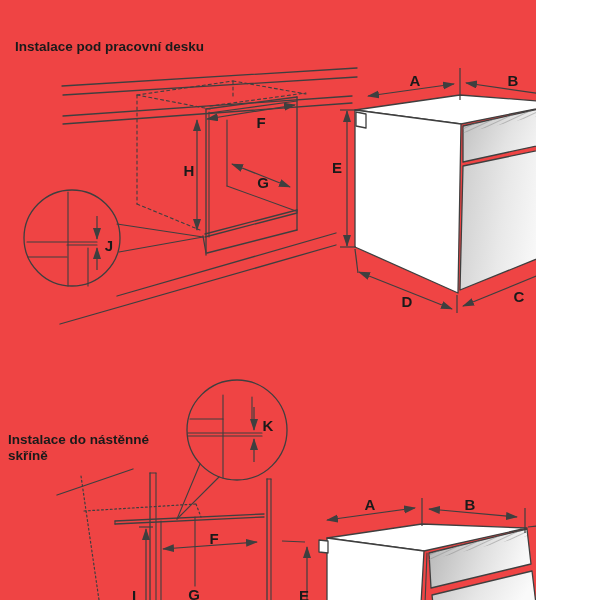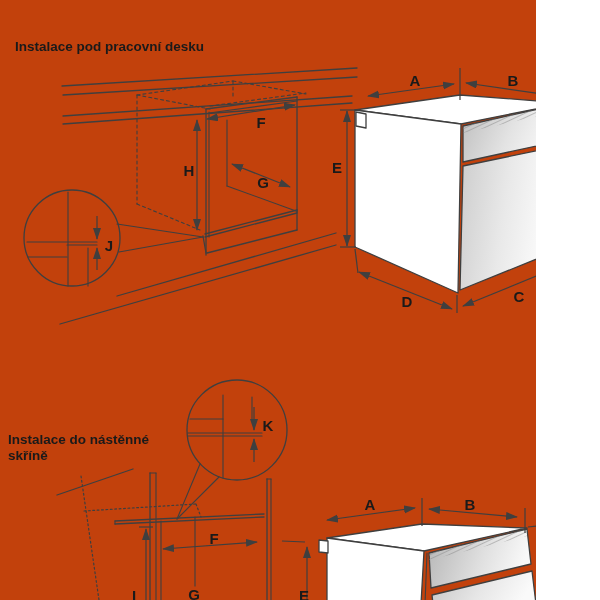--- a/index.html
+++ b/index.html
@@ -1,16 +1,16 @@
 <!DOCTYPE html>
 <html><head>
 <meta charset="utf-8">
 <style>
   html,body{margin:0;padding:0;background:#ffffff;}
-  .page{position:relative;width:536px;height:600px;background:#c2410c;overflow:hidden;}
+  .page{position:relative;width:536px;height:600px;background:#ef4444;overflow:hidden;}
   svg{display:block;width:600px;height:600px;}
   .ln{stroke:#3f3f3f;stroke-width:1.3;fill:none;stroke-linecap:round;stroke-linejoin:round;}
   .thin{stroke-width:1.1;}
   .dash{stroke-dasharray:3 3;stroke-width:1.1;}
   .dot{stroke-dasharray:1.8 2.6;stroke-width:1.2;}
   .dim{stroke:#3f3f3f;stroke-width:1.2;fill:none;}
   .face{stroke:#3f3f3f;stroke-width:1.3;stroke-linejoin:round;}
   .lbl{font:bold 15px "Liberation Sans",sans-serif;fill:#1a1a1a;text-anchor:middle;}
   .ttl{font:bold 13.5px "Liberation Sans",sans-serif;fill:#1a1a1a;text-anchor:start;}
 </style>

